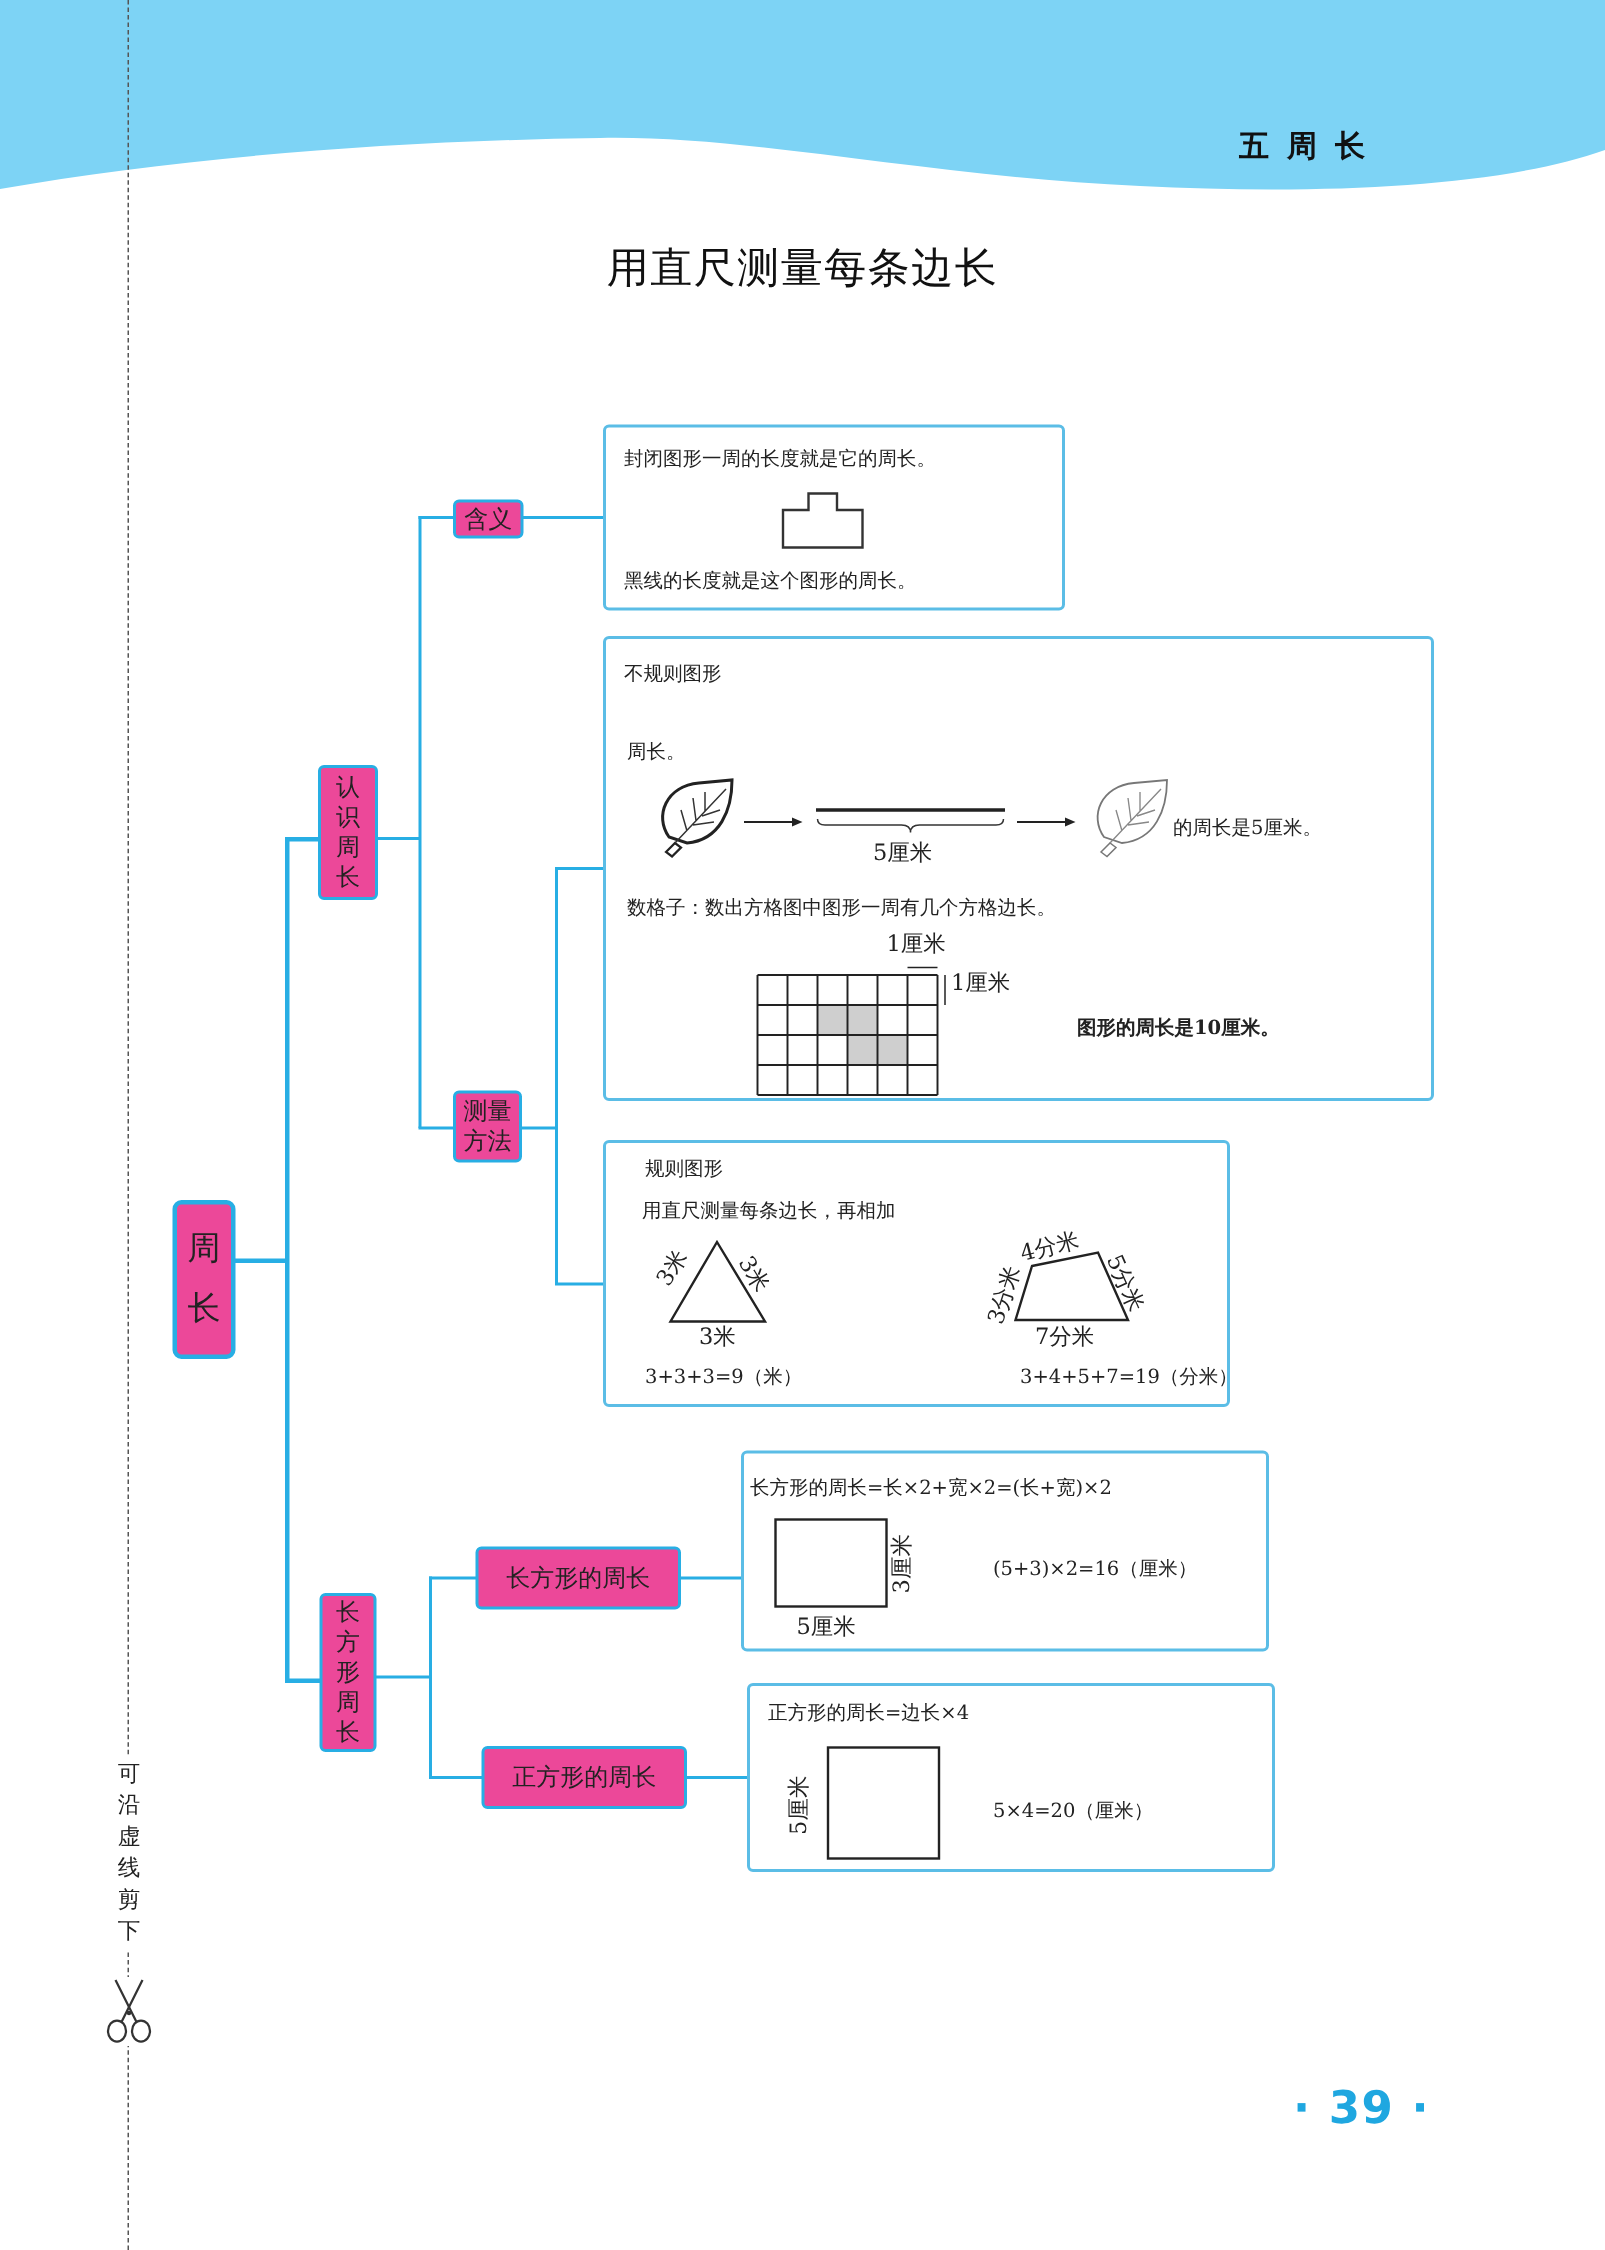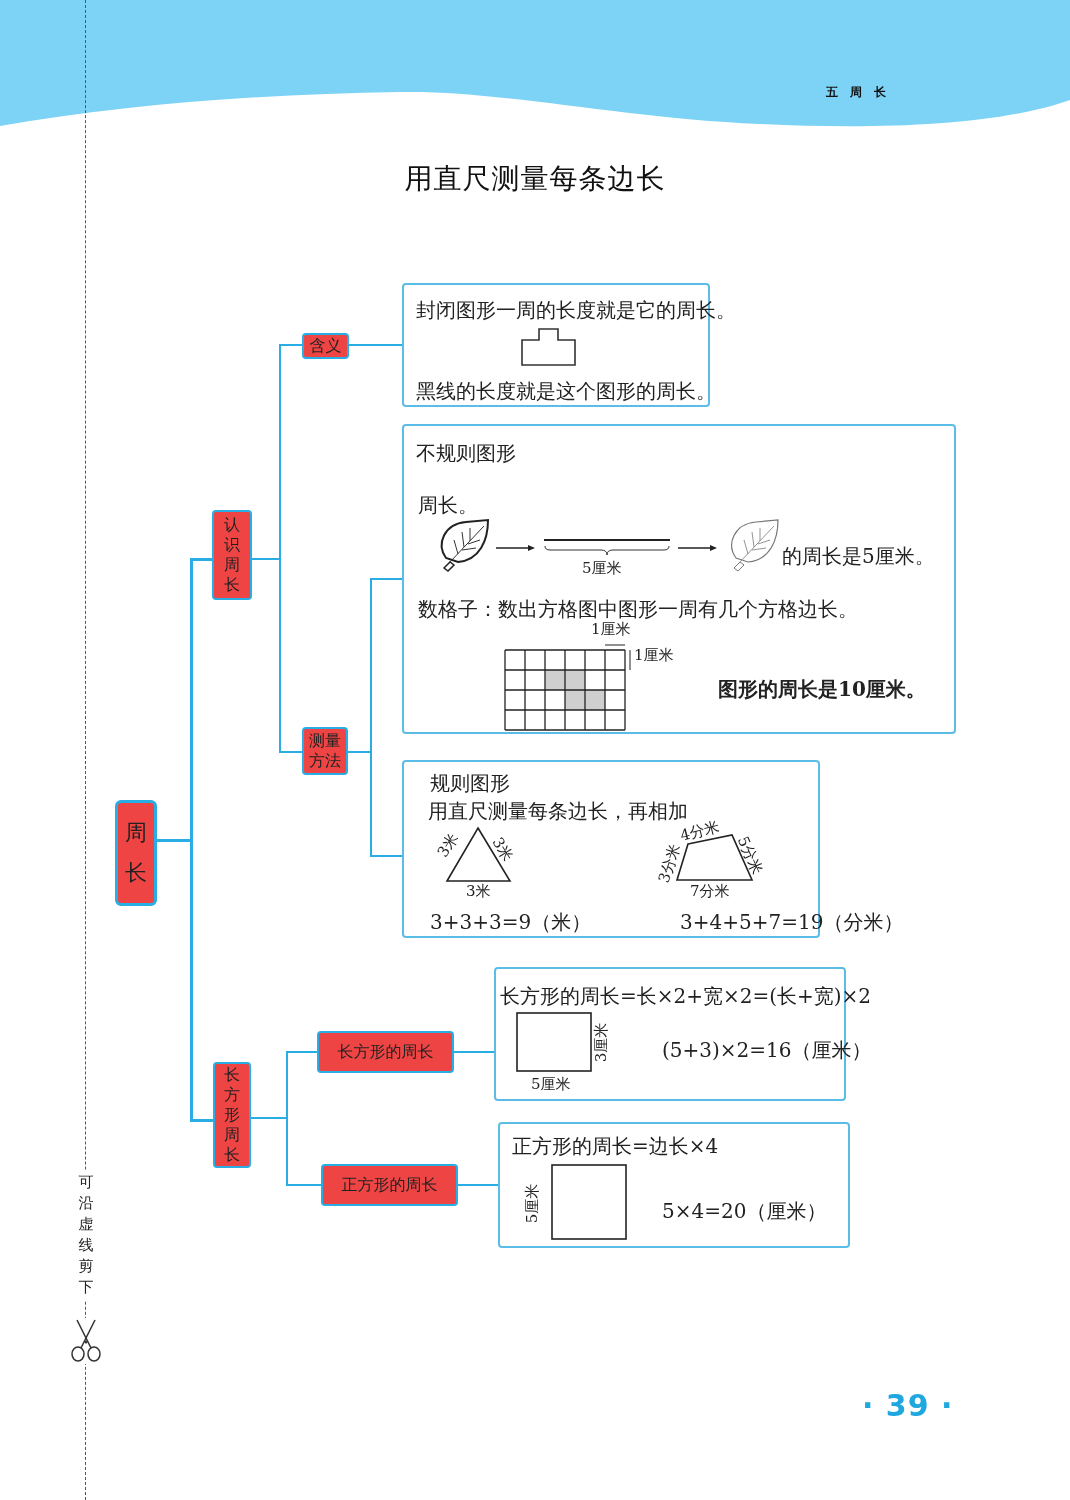--- a/index.html
+++ b/index.html
@@ -1,30 +1,30 @@
 <!DOCTYPE html>
 <html><head>
 <meta charset="utf-8">
 <style>
   * { box-sizing: border-box; margin: 0; padding: 0; }
   html, body { width: 1070px; height: 1500px; background: #ffffff; overflow: hidden; }
   body { position: relative; font-family: "DejaVu Serif", "Liberation Serif", serif; color: #222; }
   .header-wave { position: absolute; left: 0; top: 0; width: 1070px; height: 135px; }
-  .chapter-label { position: absolute; left: 826px; top: 84px; font-family: "DejaVu Sans", sans-serif; font-size: 12px; letter-spacing: 12px; color: #111; font-weight: bold; }
+  .chapter-label { position: absolute; left: 826px; top: 84px; font-family: "DejaVu Sans", sans-serif; font-size: 20px; letter-spacing: 12px; color: #111; font-weight: bold; }
   .page-title { position: absolute; left: 0; width: 1070px; top: 160px; text-align: center; font-family: "DejaVu Sans", sans-serif; font-size: 28px; color: #111; letter-spacing: 1px; }
   .cut-line { position: absolute; left: 85px; top: 0; height: 1500px; border-left: 1.5px dashed #555; }
   .cut-text { position: absolute; left: 76px; top: 1170px; width: 20px; background: #fff; font-size: 15px; line-height: 21px; text-align: center; color: #222; padding: 2px 0; }
   .scissors { position: absolute; left: 69px; top: 1318px; width: 34px; height: 46px; background: #fff; }
   .page-number { position: absolute; left: 862px; top: 1388px; font-family: "DejaVu Sans", sans-serif; font-size: 30px; font-weight: bold; color: #1fa7e0; letter-spacing: 1px; }
-  .node { position: absolute; border: 2px solid #28aee4; border-radius: 4px; background: #ef4444; font-size: 16px; color: #222; display: flex; align-items: center; justify-content: center; text-align: right; }
+  .node { position: absolute; border: 2px solid #28aee4; border-radius: 4px; background: #ec4899; font-size: 16px; color: #222; display: flex; align-items: center; justify-content: center; text-align: right; }
   .node.v { flex-direction: column; line-height: 20px; font-size: 16px; }
   .node.root { border-width: 3px; font-family: "DejaVu Sans", sans-serif; font-size: 22px; line-height: 40px; border-radius: 6px; }
   .box { position: absolute; border: 2px solid #5bbde6; border-radius: 4px; background: #fff; font-size: 15px; color: #222; }
   .line { position: absolute; background: #28aee4; }
-  .t { position: absolute; white-space: nowrap; font-size: 20px; color: #222; }
+  .t { position: absolute; white-space: nowrap; font-size: 13px; color: #222; }
   .sm { font-size: 15px; }
   svg { position: absolute; overflow: visible; }
 </style>
 </head>
 <body>
 
 <svg class="header-wave" viewBox="0 0 1070 135" preserveAspectRatio="none">
   <path id="wave-path" d="M0,0 H1070 V100 C1000,125 880,130 760,124 C620,118 500,90 400,92 C260,94 120,105 0,126 Z" fill="#7dd3f5"></path>
 </svg>
 <div class="chapter-label">五周长</div>

